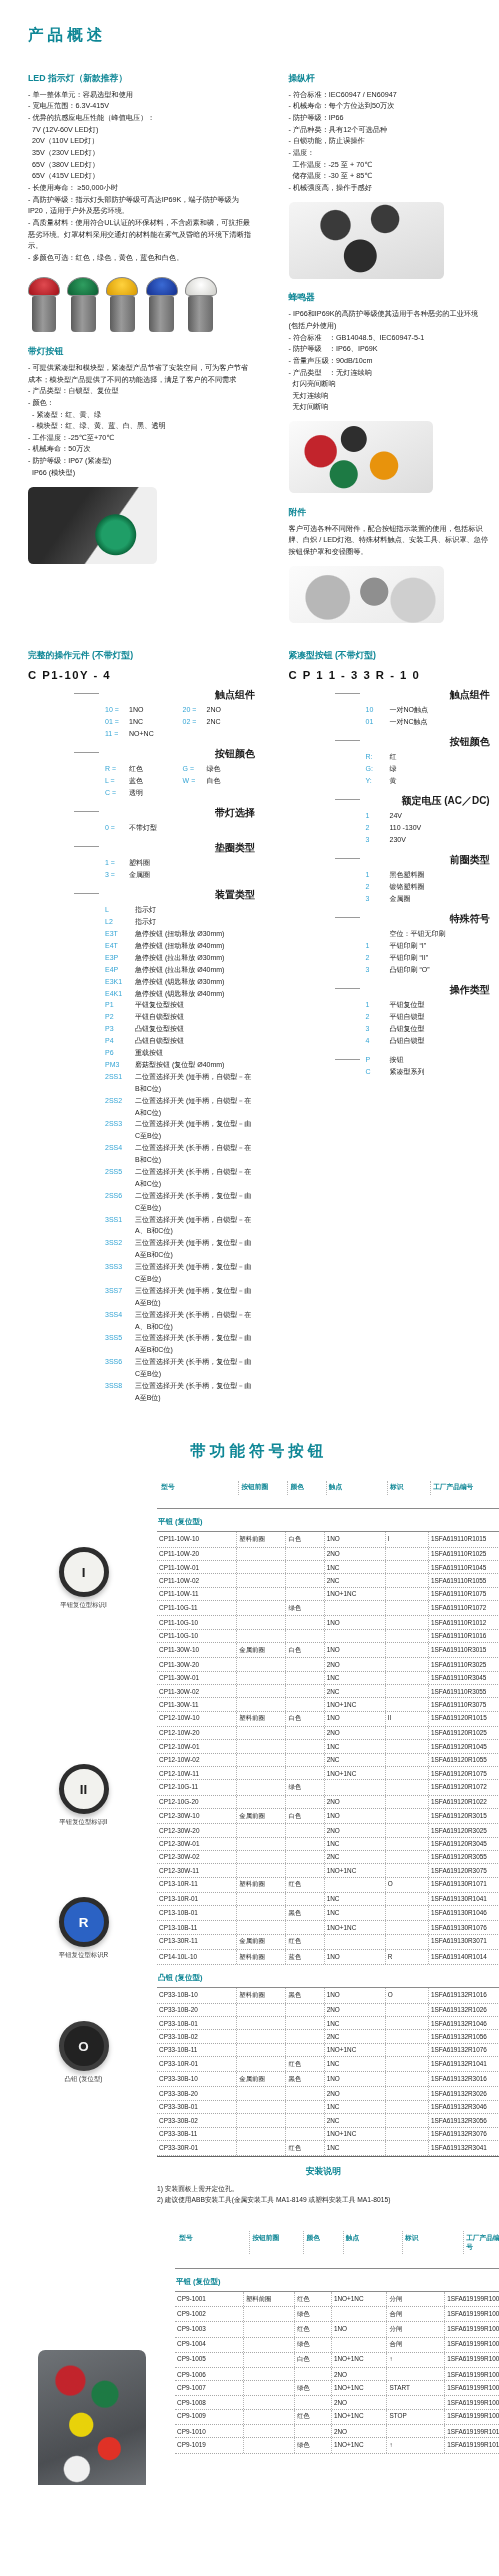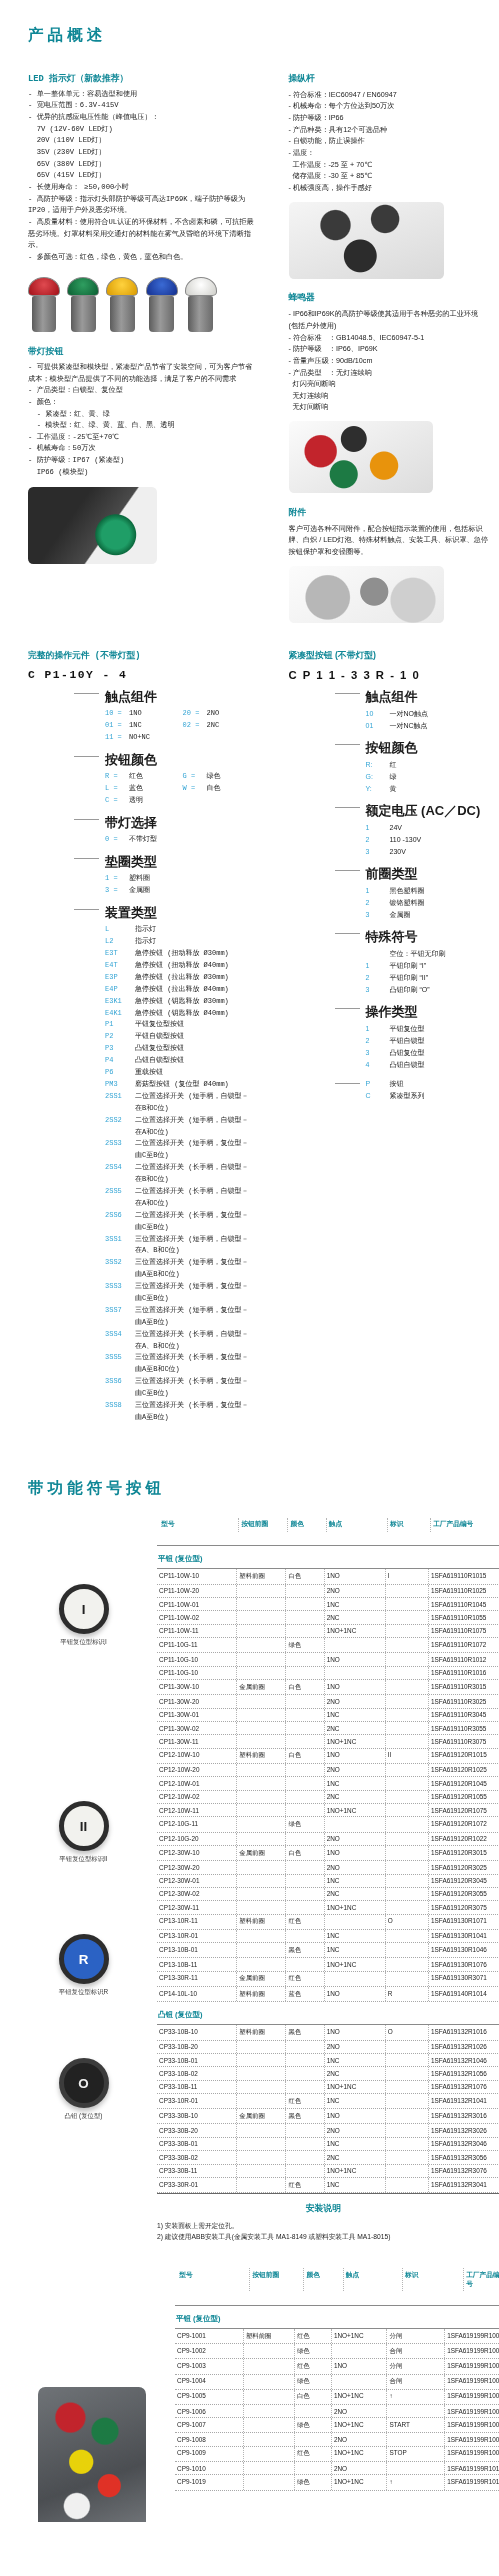--- a/index.html
+++ b/index.html
@@ -3,21 +3,21 @@
 <meta charset="utf-8">
 <style>
   html,body{margin:0;padding:0;background:#fff;}
   body{width:500px;font-family:"Liberation Sans","DejaVu Sans",sans-serif;color:#222;}
   .page{padding:19.6px 10.3px 31px 28px;}
   .h1{color:#0f8796;font-size:15.5px;font-weight:bold;letter-spacing:4.1px;margin:5.2px 0 13.4px 0;}
   .h2{color:#0f8796;font-size:8.8px;font-weight:bold;margin:13.4px 0 4.1px 0;}
   .sec{margin-bottom:13.4px;}
   .sec .line{font-size:7.2px;line-height:1.62;white-space:pre-wrap;color:#1b1b1b;}
   .cols{display:flex;gap:17.5px;}
-  .colL{width:227px;flex:0 0 227px;font-family:Liberation Mono, monospace;}
+  .colL{width:227px;flex:0 0 227px;}
   .colR{flex:1;min-width:0;margin-left:16px;}
   
   .photo{display:flex;align-items:flex-end;gap:7.2px;margin:8.2px 0 5.2px 0;}
   .lamp{width:32px;}
   .lamp .lens{height:17.5px;border-radius:50% 50% 14% 14%/70% 70% 20% 20%;border:1px solid #888;}
   .lamp .body{height:36px;margin:0 3.6px;background:linear-gradient(90deg,#5c5c5c,#9a9a9a 45%,#6a6a6a);border-radius:2.1px 2.1px 4.1px 4.1px;}
   .lens-red{background:radial-gradient(circle at 50% 40%,#e04a50,#a11018);}
   .lens-green{background:radial-gradient(circle at 50% 40%,#2f9e60,#0c5f33);}
   .lens-yellow{background:radial-gradient(circle at 50% 40%,#ffd23e,#d99a00);}
   .lens-blue{background:radial-gradient(circle at 50% 40%,#3a6ad4,#15308f);}
@@ -50,21 +50,21 @@
      radial-gradient(circle at 25% 55%,#b7b7b7 18%,transparent 19%),
      radial-gradient(circle at 55% 45%,#8f8f8f 15%,transparent 16%),
      radial-gradient(circle at 80% 60%,#cfcfcf 17%,transparent 18%),
      linear-gradient(150deg,#fcfcfc,#e9e9e9);}
   .caption{font-size:6.4px;color:#333;margin-top:3.1px;}
   
   .diag{position:relative;}
   .code{font-size:11.3px;font-weight:bold;letter-spacing:1.5px;color:#111;margin:7.2px 0 5.2px 0;border-bottom:0;}
   .ogroup{margin:7.2px 0 7.2px 77px;position:relative;}
   .ogroup:before{content:"";position:absolute;left:-31px;top:5.2px;width:25px;height:0.5px;background:#9a9a9a;}
-  .ogroup .gt{font-size:13px;font-weight:bold;color:#1b1b1b;margin-bottom:2.1px;}
+  .ogroup .gt{font-size:10px;font-weight:bold;color:#1b1b1b;margin-bottom:2.1px;text-align:right;}
   .opt{font-size:7px;line-height:1.7;display:flex;}
   .opt .k{color:#35a5d5;min-width:24px;flex:0 0 auto;}
   .opt .v{color:#1b1b1b;}
   .two .opts{column-count:2;column-gap:5.2px;max-width:222px;}
   .devlist .opt .k{min-width:30px;}
   
   .bigtable{margin-left:129px;width:345px;font-size:6.4px;}
   .bigtable2{margin-left:147px;width:330px;}
   .thead{display:flex;color:#0f8796;font-weight:bold;font-size:6.7px;
      border-bottom:1px solid #8a8a8a;padding:5.2px 0 13.4px 2.1px;}
@@ -523,21 +523,21 @@
             </div>
             <div class="opt">
               <span class="k">C</span>
               <span class="v">紧凑型系列</span>
             </div>
           </div>
       </div>
     </div>
   </div>
 
-  <div class="h1" style="margin-top:47px;">带功能符号按钮</div>
+  <div class="h1" style="margin-top:30px;text-align:center;">带功能符号按钮</div>
 
   <div class="tablewrap">
     <div class="sidefig" style="top:72px;">
       <div class="btnfig fw">I</div>
       <div class="caption">平钮复位型标识I</div>
     </div>
     <div class="sidefig" style="top:289px;">
       <div class="btnfig fw">II</div>
       <div class="caption">平钮复位型标识II</div>
     </div>

